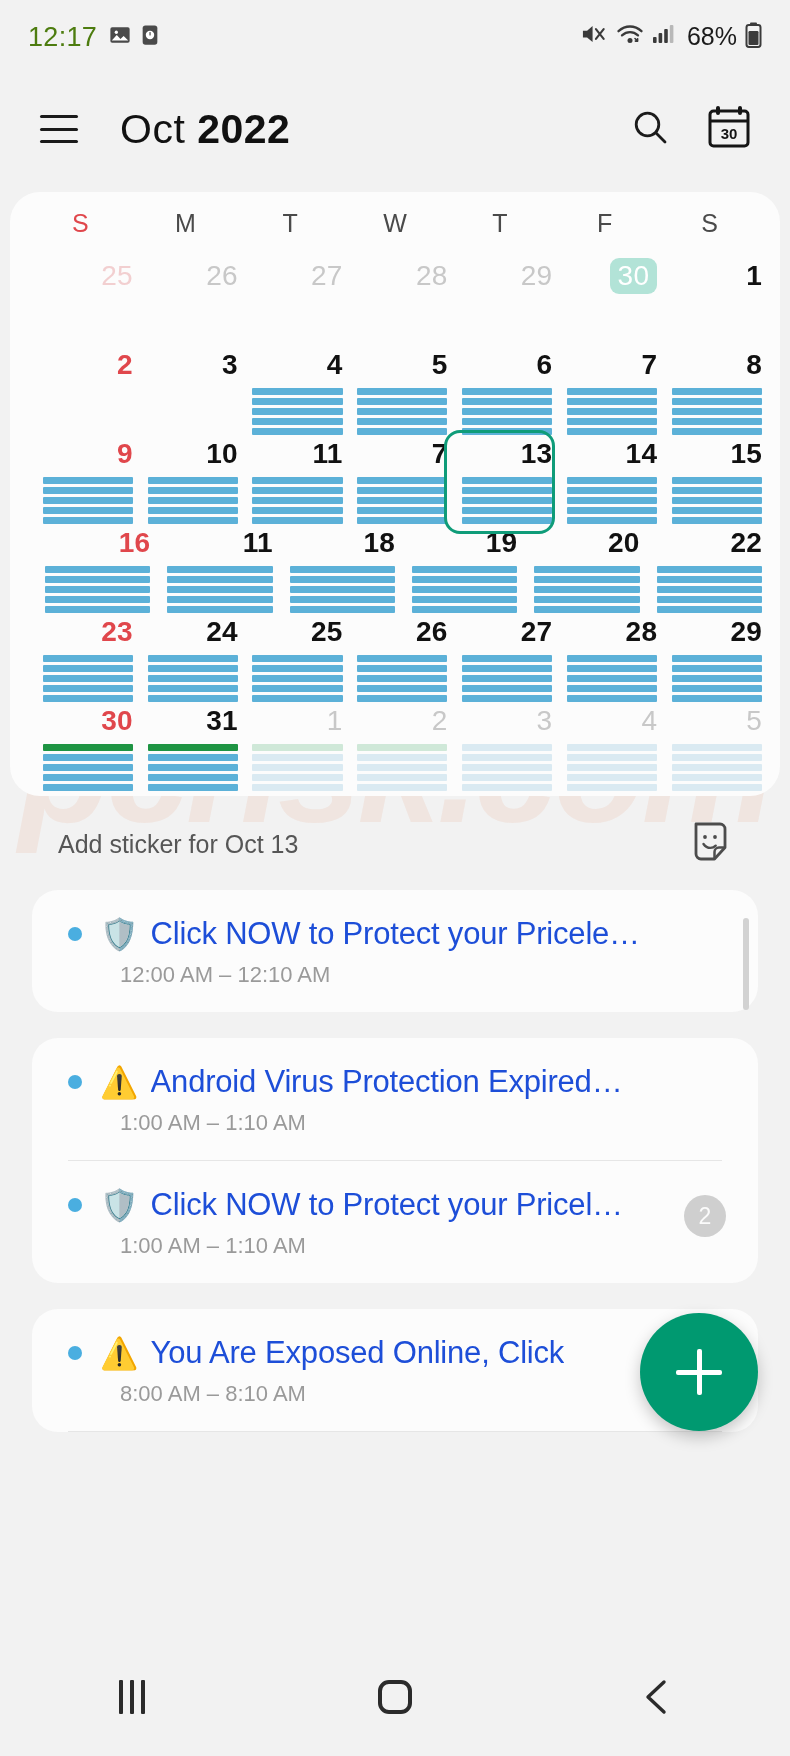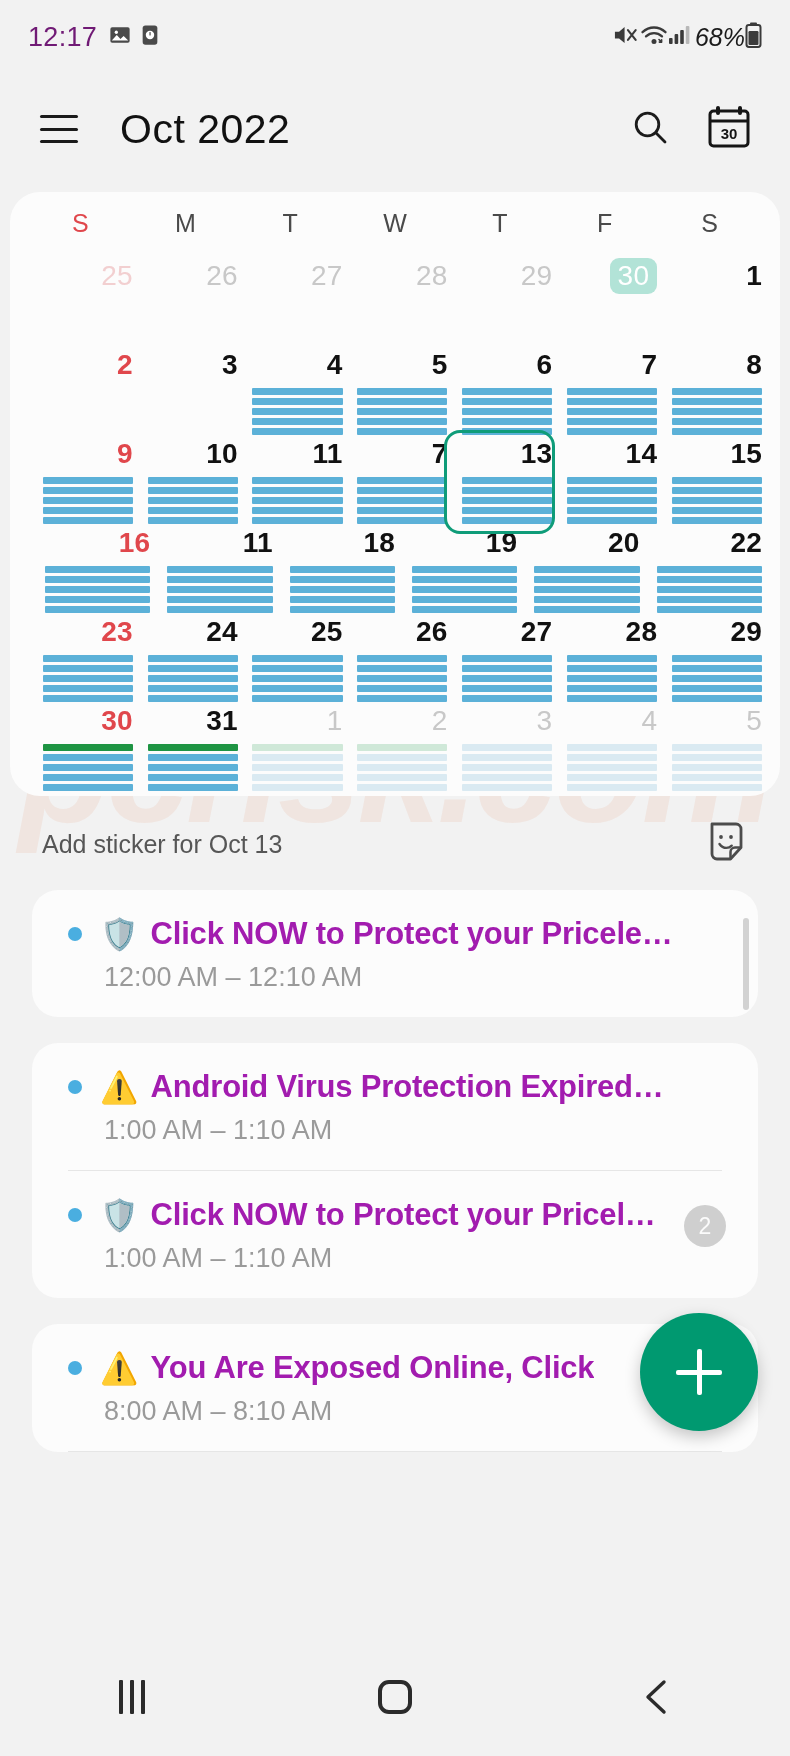--- a/index.html
+++ b/index.html
@@ -25,35 +25,35 @@
     z-index:1;
     white-space:nowrap;
   }
 
   
   #statusbar {
     position:absolute; left:0; top:0; width:790px; height:74px;
     display:flex; align-items:center; padding:0 28px;
     z-index:5;
   }
-  #statusbar .clock { font-size:27px; color:#701a75; font-weight:400; letter-spacing:0.3px;}
+  #statusbar .clock { font-size:27px; color:#4d7c0f; font-weight:400; letter-spacing:0.3px;}
   .sb-icons-left { display:flex; align-items:center; gap:9px; margin-left:12px; }
-  .sb-icons-right { display:flex; align-items:center; gap:0; margin-left:auto;font-style:italic; }
+  .sb-icons-right { display:flex; gap:8px; margin-left:auto; }
   .sb-batt-text { font-size:25px; color:#1b1b1b; font-weight:500; margin-left:3px;}
 
   
   #appbar {
     position:absolute; left:0; top:74px; width:790px; height:110px;
     display:flex; align-items:center; padding:0 40px;
     z-index:5;
   }
   #hamburger { width:38px; height:28px; display:flex; flex-direction:column; justify-content:space-between; cursor:pointer;}
   #hamburger i { display:block; height:3px; background:#1b1b1b; border-radius:2px;}
   #month-title { font-size:41px; color:#111; margin-left:42px; letter-spacing:0.5px; font-weight:400;}
-  #month-title .yr { font-weight:400; }
+  #month-title .yr { font-weight:700; }
   .appbar-actions { margin-left:auto; display:flex; align-items:center; gap:38px;}
 
   
   #cal-card {
     position:absolute; left:10px; top:192px; width:770px; height:604px;
     background:#fcfcfc; border-radius:30px;
     z-index:3;
     overflow:hidden;
   }
   #dow-row { display:flex; padding:0 18px; height:62px; align-items:center;}
@@ -79,40 +79,40 @@
   .bars.faded .bar { background:#daeaf2; }
   .bars.faded .bar.green { background:#cfe8d8; }
   .sel-box {
     position:absolute; border:3px solid #0f9c79; border-radius:16px;
     pointer-events:none; z-index:3;
   }
 
   
   #sticker-row {
     position:absolute; left:0; top:806px; width:790px; height:76px;
-    display:flex; align-items:center; padding:0 42px; z-index:4;
+    display:flex; align-items:center; padding:0 58px; z-index:4;
   }
   #sticker-label { font-size:25px; color:#565656;}
   #sticker-icon { margin-left:auto; }
 
   
   #events { position:absolute; left:0; top:890px; width:790px; height:750px; z-index:4; }
   .ev-card {
     background:#fcfcfc; border-radius:26px; margin:0 32px 26px 32px;
     position:relative; padding:0;
   }
   .ev-row { padding:26px 36px 24px 36px; position:relative; }
   .ev-title-line { display:flex; align-items:center; }
   .ev-dot { width:14px; height:14px; border-radius:50%; background:#4aaee0; flex:0 0 auto; margin-right:18px;}
   .ev-emoji { font-size:31px; line-height:1; margin-right:12px; flex:0 0 auto; display:flex; align-items:center;}
   .ev-title {
-    font-size:31px; color:#a21caf; font-weight:700; white-space:nowrap;
+    font-size:31px; color:#1d4ed8; font-weight:400; white-space:nowrap;
     overflow:hidden; letter-spacing:-0.2px;
   }
-  .ev-time { font-size:27px; color:#9a9a9a; margin-top:10px; margin-left:36px; }
+  .ev-time { font-size:22px; color:#9a9a9a; margin-top:10px; margin-left:52px; }
   .ev-badge {
     position:absolute; right:32px; top:34px;
     width:42px; height:42px; border-radius:50%;
     background:#cfcfcf; color:#fbfbfb; font-size:23px;
     display:flex; align-items:center; justify-content:center; font-weight:500;
   }
   .ev-sep { height:1px; background:#e6e6e6; margin:0 36px; }
   .ev-scrollbar {
     position:absolute; right:9px; top:28px; width:6px; height:92px;
     background:#d2d2d2; border-radius:3px;

